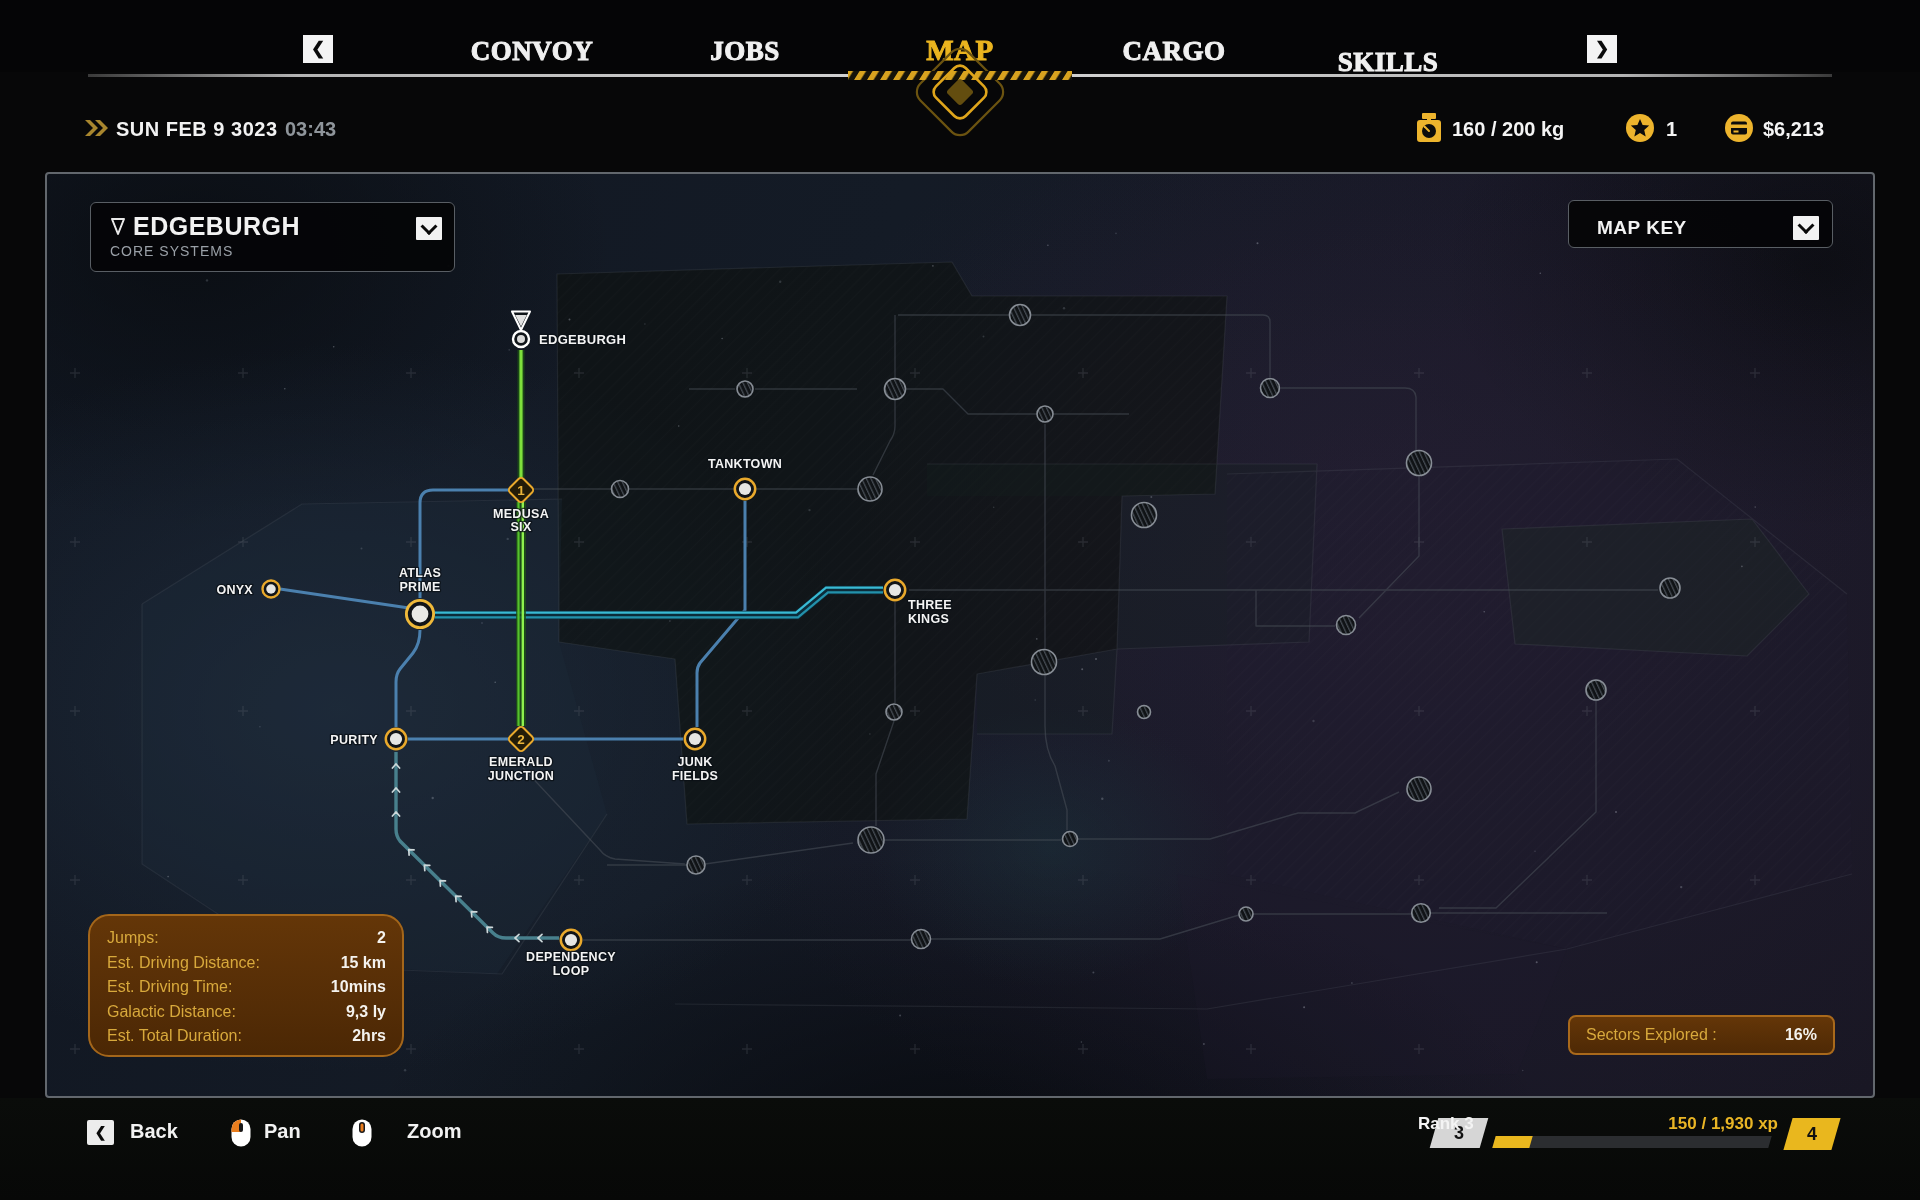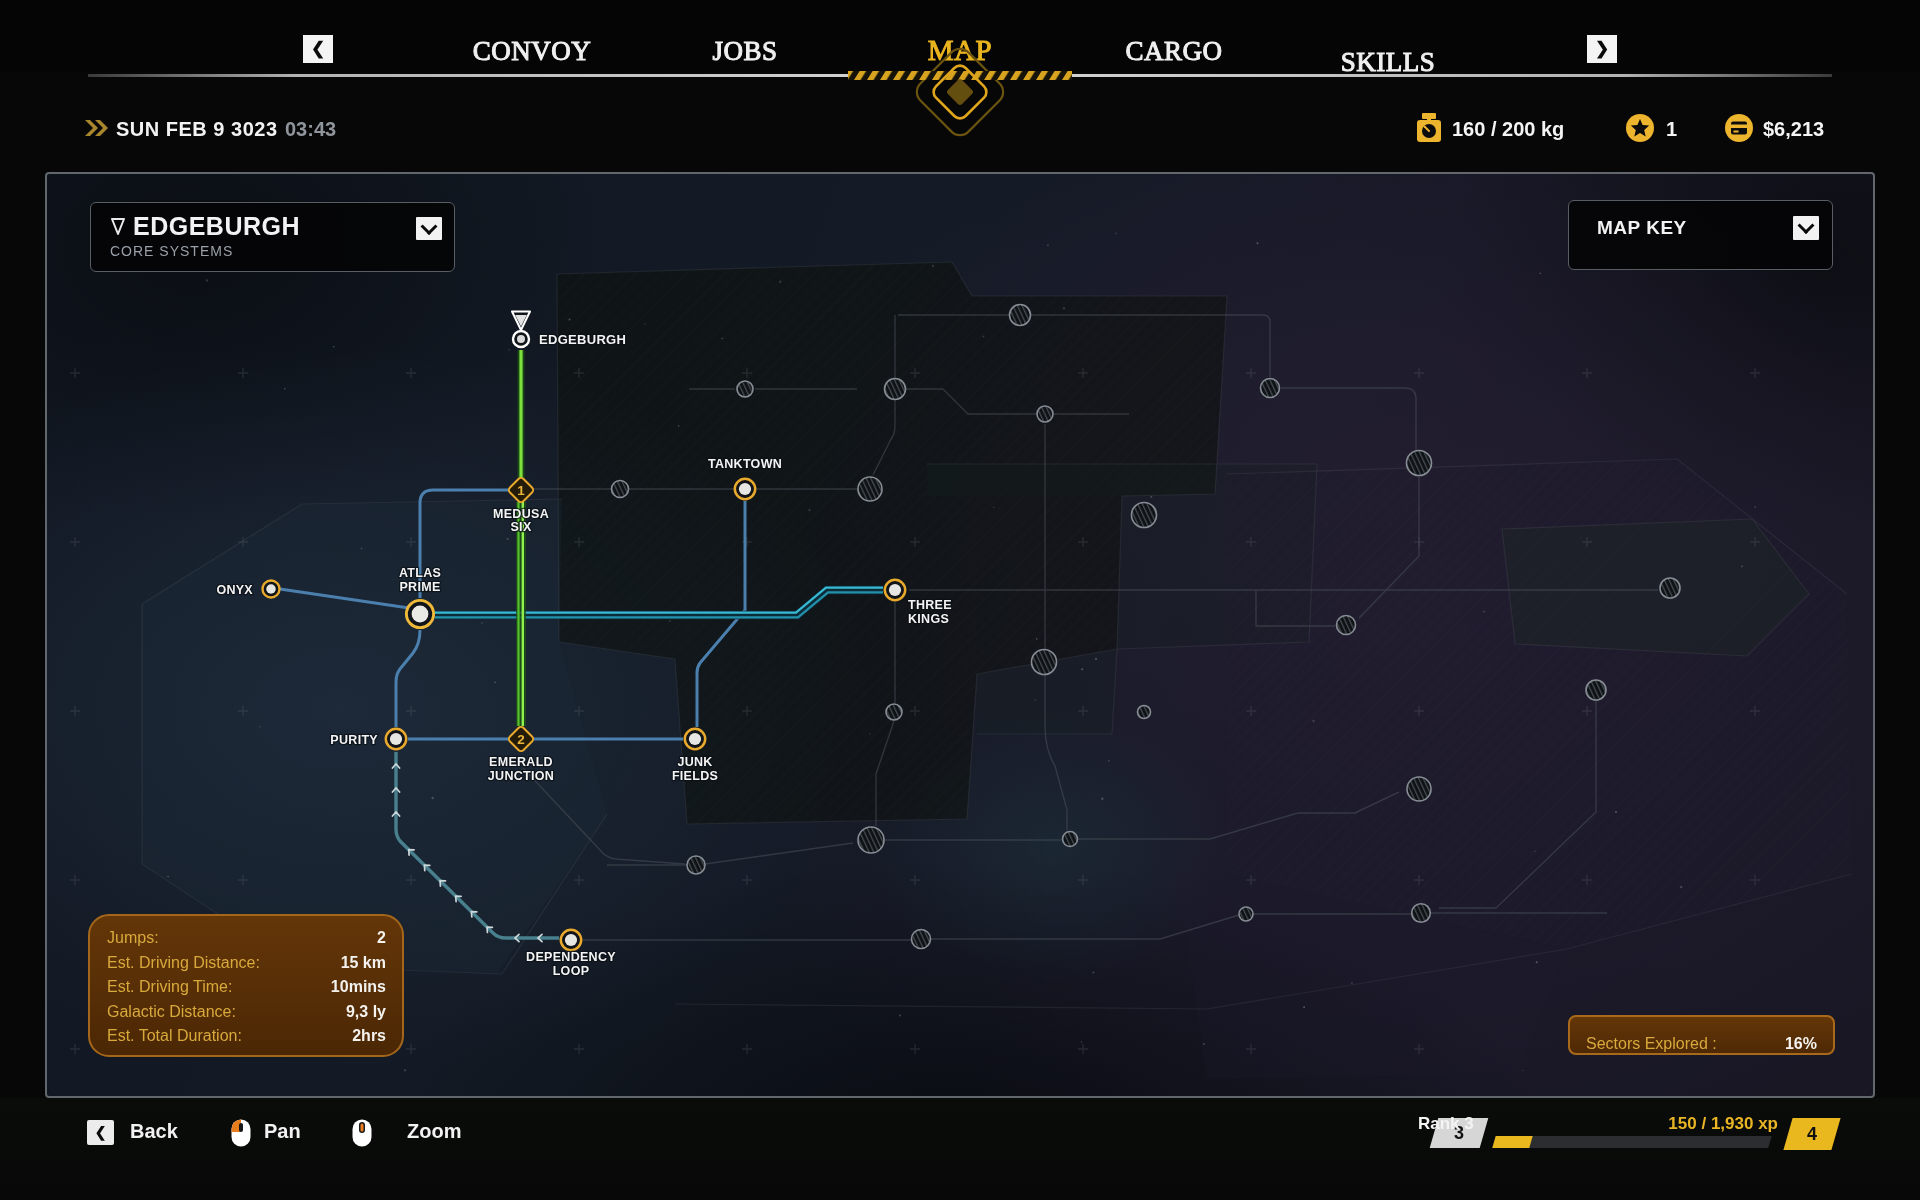--- a/index.html
+++ b/index.html
@@ -14,58 +14,58 @@
 body { font-family:"Liberation Sans", sans-serif; position:relative; }
 .abs { position:absolute; }
 
 
 #topbar { position:absolute; left:0; top:0; width:1920px; height:72px; background:#050506; }
 #underline { position:absolute; left:88px; top:74px; width:1744px; height:2.5px;
   background:linear-gradient(to right,#3a3a3a,#b4b4b4 12%,#d6d6d6 50%,#b4b4b4 88%,#3a3a3a); }
 .navbox { position:absolute; top:35px; width:30px; height:28px; background:#f4f4f4; color:#0a0a0a;
   font-weight:bold; font-size:17px; text-align:center; line-height:28px; }
 .tab { position:absolute; top:36px; transform:translateX(-50%); color:#f0f0f0;
-  font-family:"Liberation Serif", serif; font-weight:normal; font-size:27px; letter-spacing:.5px;
+  font-family:"Liberation Serif", serif; font-weight:bold; font-size:27px; letter-spacing:.5px;
   -webkit-text-stroke:1px currentColor; }
 .tab.gold { color:#eab41f; font-size:29px; top:34px; }
 
 
 #panel { position:absolute; left:45px; top:172px; width:1830px; height:926px;
   border:2px solid #62676d; border-radius:4px; overflow:hidden;
   background:
     radial-gradient(760px 520px at 16% 58%, rgba(31,44,60,.8), rgba(31,44,60,0) 70%),
     radial-gradient(260px 200px at 55% 73%, rgba(28,70,74,.28), rgba(28,70,74,0) 70%),
     radial-gradient(1000px 760px at 75% 50%, rgba(42,34,56,.5), rgba(42,34,56,0) 75%), radial-gradient(700px 450px at 72% 30%, rgba(44,36,58,.28), rgba(44,36,58,0) 75%),
     radial-gradient(800px 420px at 50% 108%, rgba(7,10,14,.95), rgba(7,10,14,0) 75%),
     radial-gradient(600px 400px at 8% 8%, rgba(9,12,16,.8), rgba(9,12,16,0) 70%),
     radial-gradient(500px 350px at 97% 10%, rgba(8,10,13,.8), rgba(8,10,13,0) 75%),
     linear-gradient(110deg, #111722 0%, #141b26 40%, #171725 70%, #191724 100%);
 }
 #panel svg { position:absolute; left:0; top:0; }
 
 #sysbox { position:absolute; left:43px; top:28px; width:365px; height:70px; background:rgba(5,5,7,.95);
   border:1px solid #595e64; border-radius:6px; }
-#mapkey { position:absolute; left:1521px; top:26px; width:265px; height:70px; background:rgba(5,5,7,.95);
+#mapkey { position:absolute; left:1521px; top:26px; width:265px; height:48px; background:rgba(5,5,7,.95);
   border:1px solid #595e64; border-radius:6px; }
 .chev { position:absolute; background:#f2f2f2; border-radius:1px; }
 .chev:after { content:""; position:absolute; left:50%; top:50%; width:9px; height:9px;
   border-right:3px solid #0a0a0a; border-bottom:3px solid #0a0a0a;
   transform:translate(-50%,-70%) rotate(45deg); }
 
 #infobox { position:absolute; left:41px; top:740px; width:316px; height:143px;
   background:linear-gradient(180deg,#643608,#532c06 70%,#4b2704);
   border:2px solid #a4661a; border-radius:21px; padding:10px 16px 0 17px; }
 #infobox .row { display:flex; justify-content:space-between; height:24.5px; align-items:center; }
 #infobox .lab { color:#d8a93c; font-size:16px; }
 #infobox .val { color:#f4f2ee; font-size:16px; font-weight:bold; }
 
 #sectors { position:absolute; left:1521px; top:841px; width:267px; height:40px;
   background:linear-gradient(180deg,#643608,#4e2905);
   border:2px solid #a9691b; border-radius:8px; display:flex; justify-content:space-between;
-  align-items:flex-end; padding:0 16px; }
+  align-items:center; padding:0 16px; }
 #sectors .lab { color:#d8a93c; font-size:16px; }
 #sectors .val { color:#f4f2ee; font-size:16px; font-weight:bold; }
 
 
 #bottombar { position:absolute; left:0; top:1098px; width:1920px; height:102px;
   background:linear-gradient(180deg, #0a0c0a, #070807); }
 .key { position:absolute; background:#ececec; border-radius:2px; color:#0a0a0a;
   text-align:center; font-weight:bold; }
 .blab { position:absolute; color:#f2f2f2; font-size:20px; font-weight:bold; top:1120px; }
 

